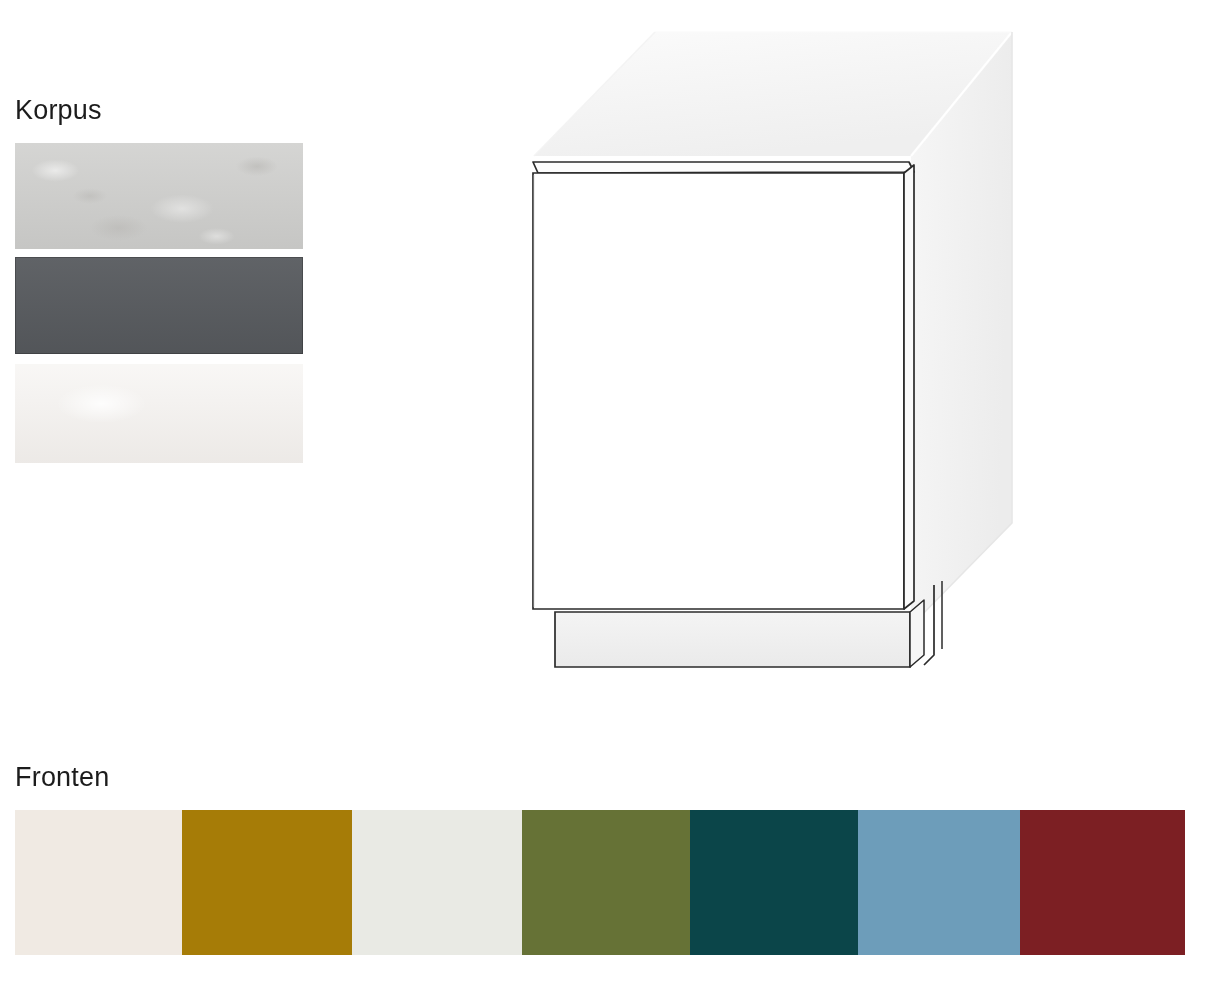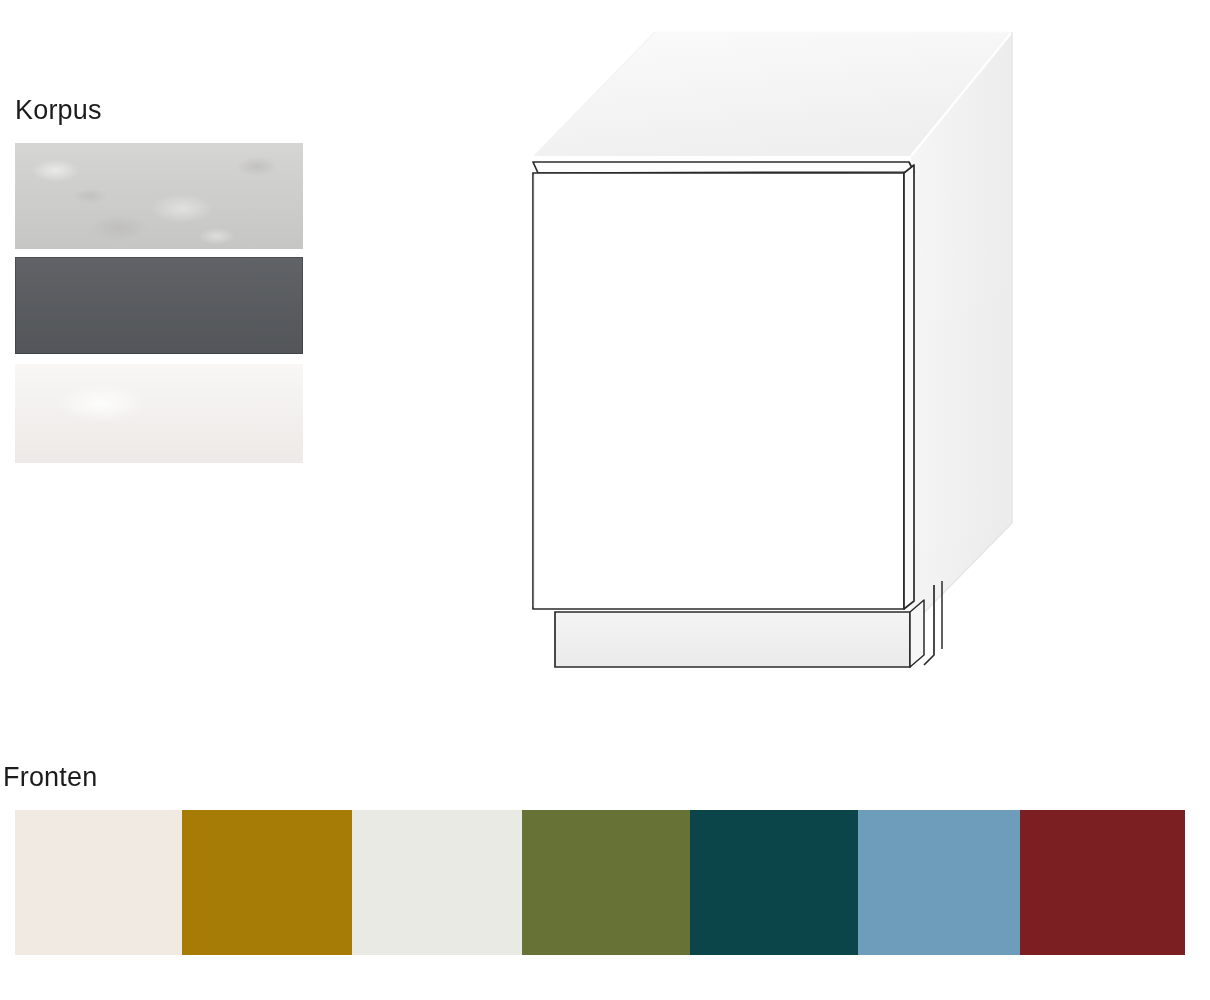--- a/index.html
+++ b/index.html
@@ -28,21 +28,21 @@
   .section-title {
     position: absolute;
     font-family: "Liberation Sans", sans-serif;
     font-size: 27px;
     font-weight: 400;
     letter-spacing: 0.2px;
     color: #1c1c1c;
     white-space: nowrap;
   }
   #korpus-title { left: 15px; top: 95px; }
-  #fronten-title { left: 3px; top: 762px; }
+  #fronten-title { left: 15px; top: 762px; }
 
   
   #korpus-swatches {
     position: absolute;
     left: 15px;
     top: 143px;
     width: 288px;
     height: 320px;
   }
   .korpus-swatch {

